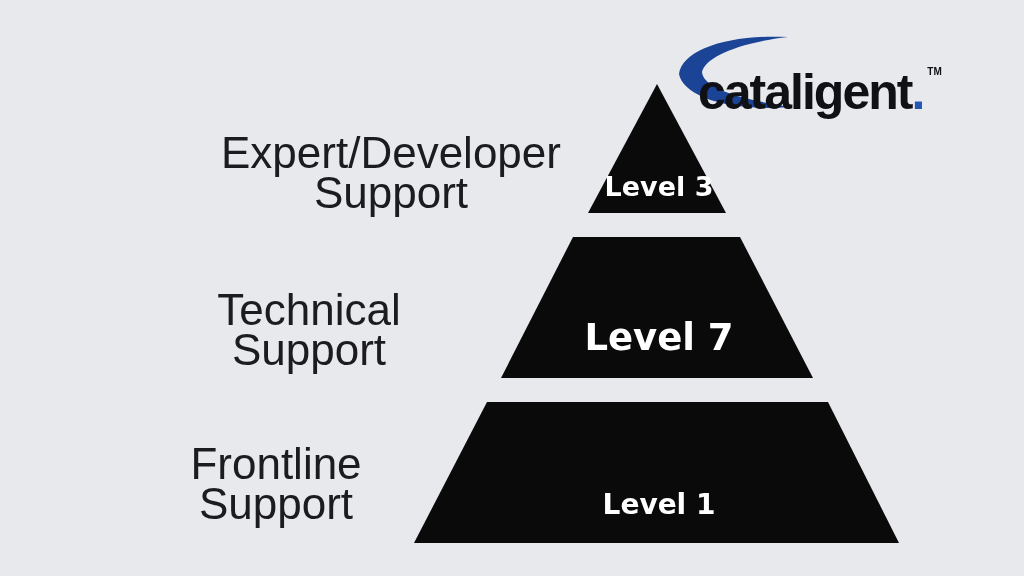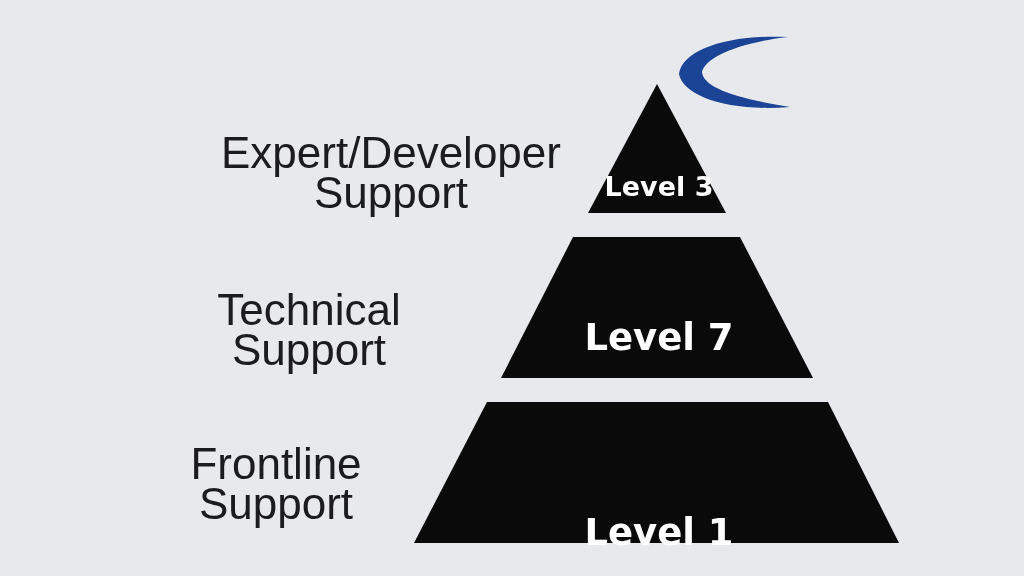--- a/index.html
+++ b/index.html
@@ -30,40 +30,41 @@
   .pyramid { position: absolute; left: 0; top: 0; width: 1024px; height: 576px; }
   .pyr-shape { fill: #0a0a0a; }
 
   .level-text {
     position: absolute; width: 220px; left: 549px;
     text-align: center; color: #ffffff; font-weight: bold;
     font-family: "DejaVu Sans", "Liberation Sans", sans-serif;
   }
   .lt3 { top: 172px; font-size: 27px; line-height: 30px; }
   .lt2 { top: 317px; font-size: 37px; line-height: 42px; }
-  .lt1 { top: 510px; font-size: 37px; line-height: 46px; }
+  .lt1 { top: 482px; font-size: 28px; line-height: 46px; }
 
   
   .side-label {
     position: absolute; width: 400px; text-align: center;
     color: #1c1c1e; font-size: 44px; line-height: 40px; font-weight: normal;
   }
   .sl-expert   { left: 191px; top: 133px; }
   .sl-tech     { left: 109px; top: 290px; text-align: center; }
   .sl-frontline{ left:  76px; top: 444px; }
 </style>
 </head>
 <body>
 
 <div class="canvas" style="background: rgb(232, 233, 237);">
 
   <div class="logo">
     <svg class="logo-crescent" viewBox="0 0 120 80" aria-hidden="true">
       <path class="crescent-path" d="M 112 5 C 52 2, 6 18, 3 42 C 7 64, 52 80, 114 75 C 58 66, 27 55, 26 40 C 29 26, 60 11, 112 5 Z" fill="#1c4496"></path>
     </svg>
+    <div class="logo-text" style="color: rgb(16, 17, 20);"><span>cataligent</span><span class="logo-dot" style="color: rgb(34, 87, 180);">.</span><span class="logo-tm">TM</span></div>
   </div>
 
   <svg class="pyramid" viewBox="0 0 1024 576" aria-hidden="true">
     <polygon class="pyr-shape" points="657,84 726,213 588,213" fill="#0a0a0a"></polygon>
     <polygon class="pyr-shape" points="573,237 740,237 813,378 501,378" fill="#0a0a0a"></polygon>
     <polygon class="pyr-shape" points="487,402 828,402 899,543 414,543" fill="#0a0a0a"></polygon>
   </svg>
 
   <div class="level-text lt3" style="color: rgb(255, 255, 255);">Level 3</div>
   <div class="level-text lt2" style="color: rgb(255, 255, 255);">Level 7</div>

